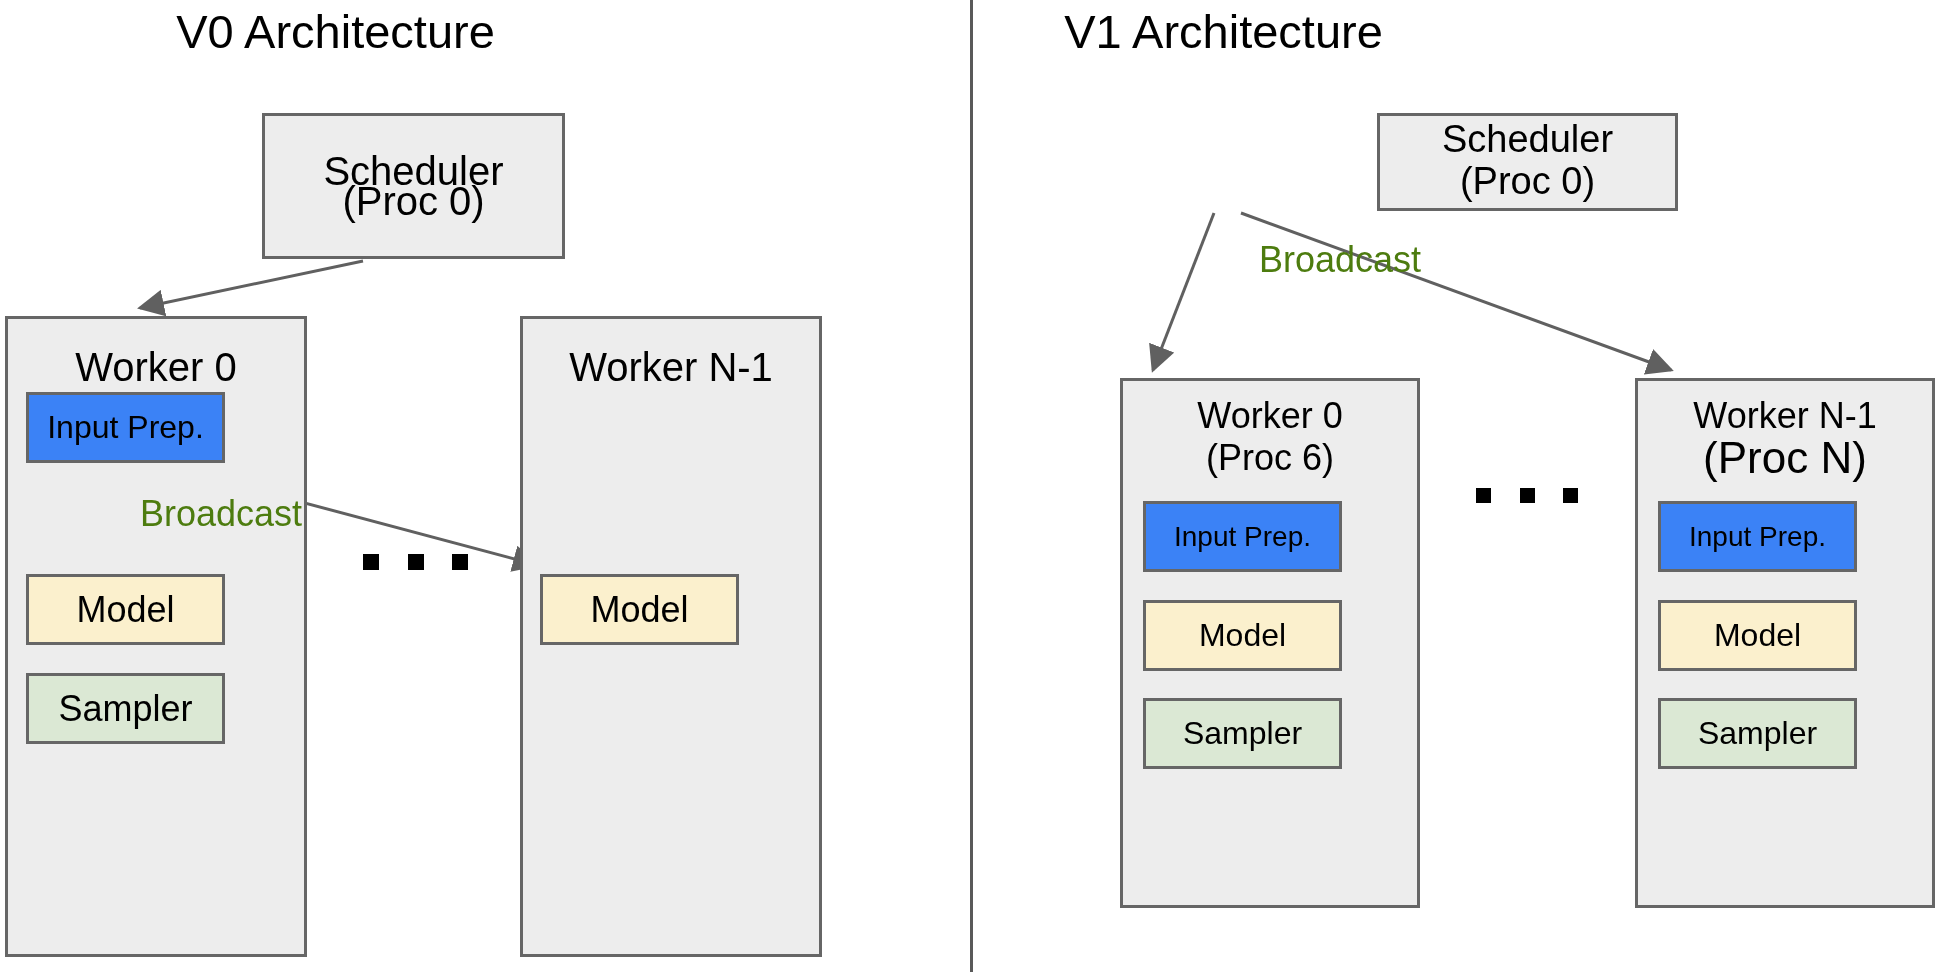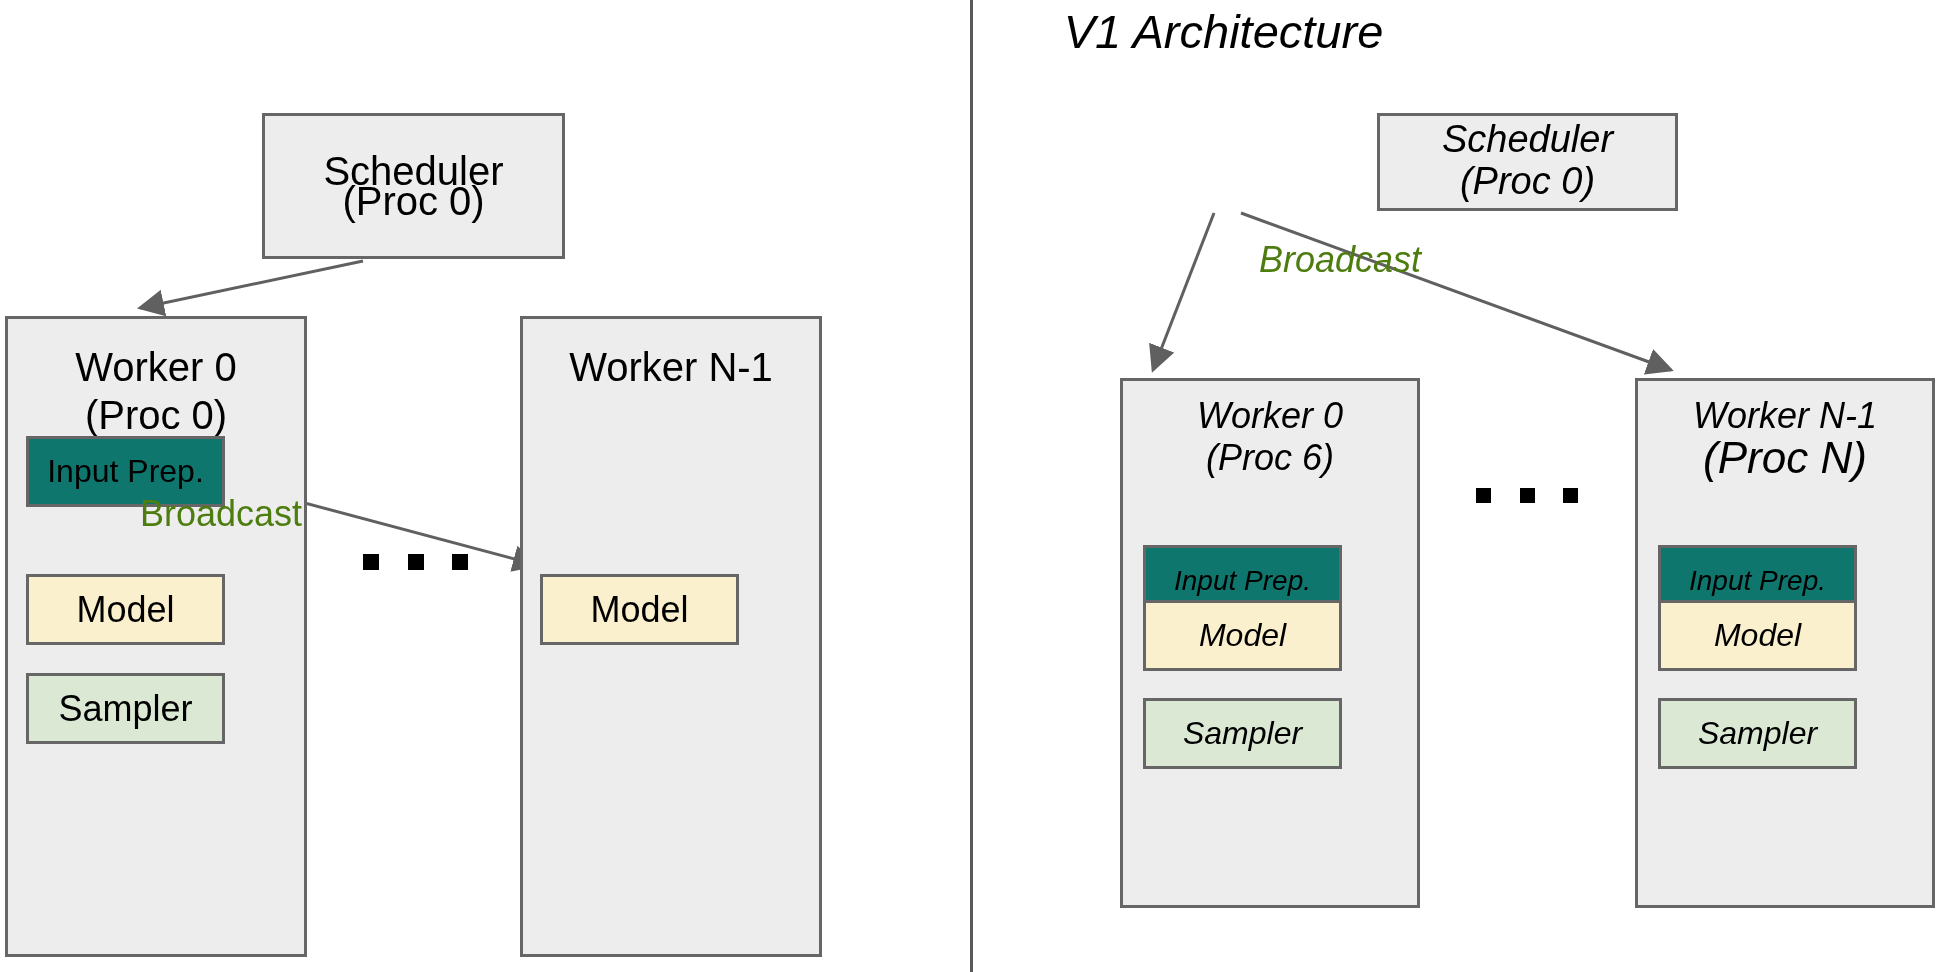--- a/index.html
+++ b/index.html
@@ -17,21 +17,21 @@
     height: 972px;
     background: #ffffff;
     overflow: hidden;
   }
   .panel {
     position: absolute;
     top: 0;
     height: 972px;
   }
   #panel-v0 { left: 0; width: 971px; }
-  #panel-v1 { left: 971px; width: 983px; font-style: italic; }
+  #panel-v1 { left: 971px; width: 983px; }
 
   .divider {
     position: absolute;
     left: 970px;
     top: 0;
     width: 3px;
     height: 972px;
     background: #595959;
   }
 
@@ -73,21 +73,21 @@
   .inner-box {
     position: absolute;
     box-sizing: border-box;
     border: 3px solid #666666;
     display: flex;
     align-items: center;
     justify-content: center;
     text-align: center;
     color: #000000;
   }
-  .inner-purple { background: #0f766e; margin-top: 44px; }
+  .inner-purple { background: #3b82f6; }
   .inner-yellow { background: #fbf0cd; }
   .inner-green  { background: #dbe8d4; }
 
   .dots {
     position: absolute;
     display: flex;
     align-items: center;
   }
   .dot {
     background: #000000;
@@ -111,20 +111,21 @@
     background: transparent;
   }
 </style>
 </head>
 <body>
 
 <div id="canvas">
 
   <div class="panel" id="panel-v0">
 
+    <div class="panel-title" style="left:0; top:6px; width:671px;">V0 Architecture</div>
 
     <svg class="edges" viewBox="0 0 971 972">
       <defs>
         <marker id="ah0" markerWidth="9" markerHeight="9" refX="8" refY="4.5" orient="auto" markerUnits="strokeWidth">
           <path d="M0,0 L9,4.5 L0,9 z" fill="#606060"></path>
         </marker>
       </defs>
 
       <line x1="363" y1="261" x2="140" y2="308" stroke="#606060" stroke-width="3" marker-end="url(#ah0)"></line>
 

